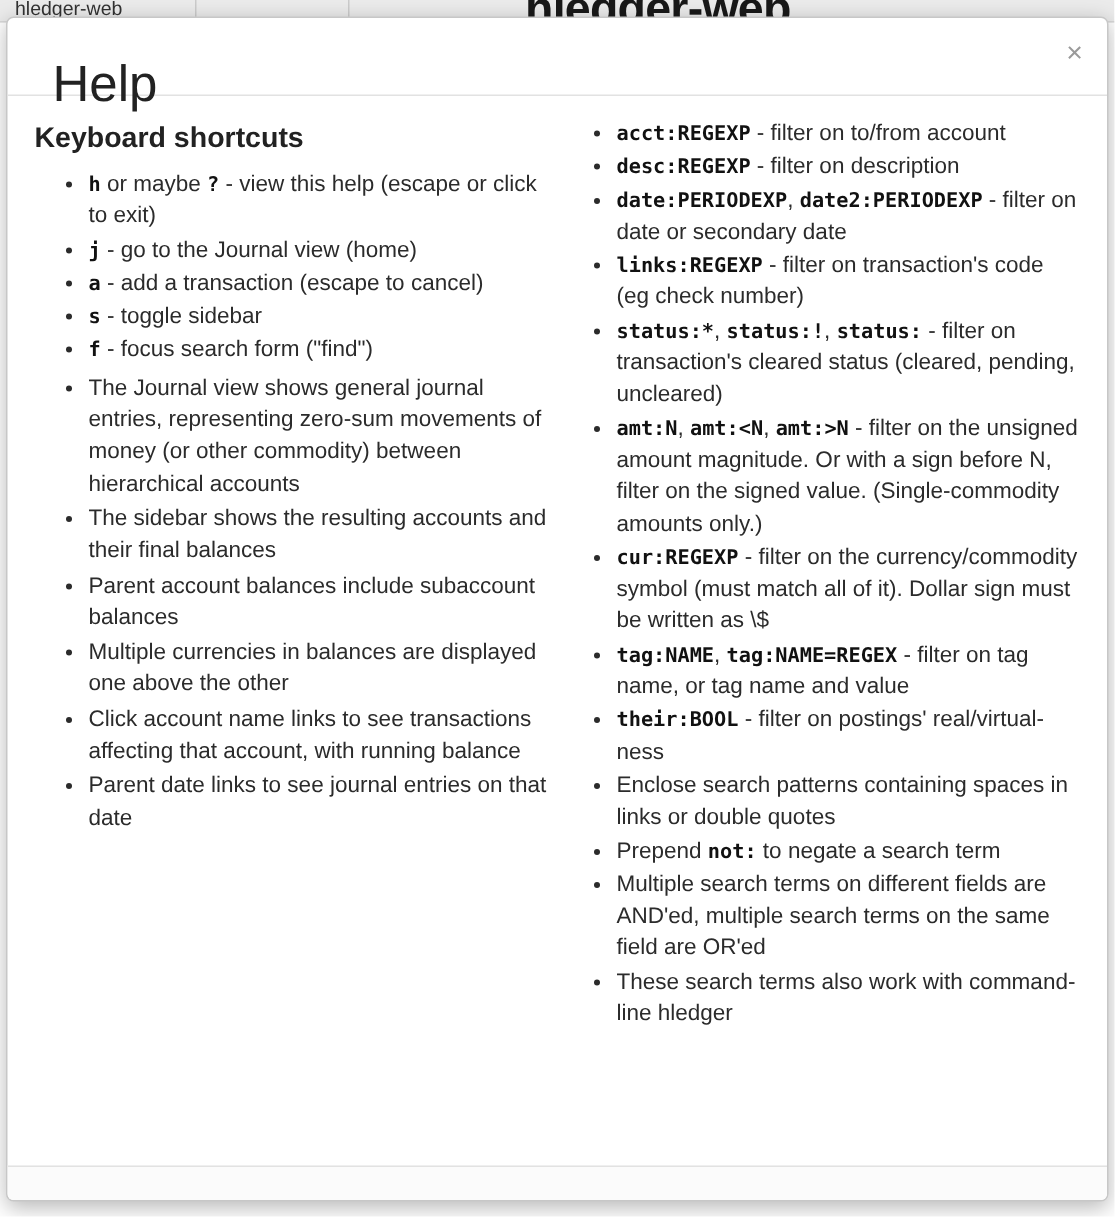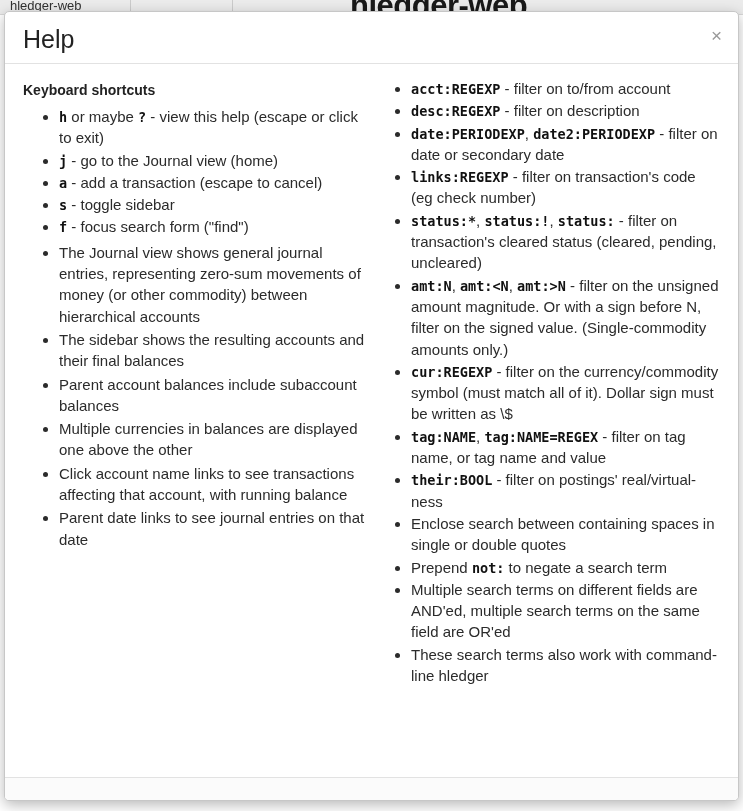--- a/index.html
+++ b/index.html
@@ -73,24 +73,24 @@
   .modal-header {
     position: relative;
     height: 52px;
     border-bottom: 1px solid #e2e2e2;
     box-sizing: border-box;
   }
   .modal-title {
     position: absolute;
     left: 18px;
     top: 13px;
-    font-size: 25px;
+    font-size: 34px;
     color: #222;
     font-weight: normal;
-    margin: 0;
+    margin: 12px;
   }
   .modal-close {
     position: absolute;
     right: 16px;
     top: 14px;
     font-size: 19px;
     color: #9a9a9a;
     cursor: pointer;
     line-height: 1;
     background: none;
@@ -103,21 +103,21 @@
     padding: 14px 18px 0 18px;
     box-sizing: border-box;
   }
   .col {
     box-sizing: border-box;
   }
   .col-left { width: 355px; padding-right: 8px; }
   .col-right { width: 348px; }
 
   h4.section-title {
-    font-size: 14px;
+    font-size: 19px;
     font-weight: bold;
     color: #222;
     margin: 10px 0 8px 0;
   }
   h4.section-title.first { margin-top: 4px; }
 
   ul.helplist {
     margin: 0 0 4px 0;
     padding-left: 36px;
     list-style: disc;
@@ -187,21 +187,21 @@
       <ul class="helplist" id="list-search">
           <li><code>acct:REGEXP</code> - filter on to/from account</li>
           <li><code>desc:REGEXP</code> - filter on description</li>
           <li><code>date:PERIODEXP</code>, <code>date2:PERIODEXP</code> - filter on date or secondary date</li>
           <li><code>links:REGEXP</code> - filter on transaction's code (eg check number)</li>
           <li><code>status:*</code>, <code>status:!</code>, <code>status:</code> - filter on transaction's cleared status (cleared, pending, uncleared)</li>
           <li><code>amt:N</code>, <code>amt:&lt;N</code>, <code>amt:&gt;N</code> - filter on the unsigned amount magnitude. Or with a sign before N, filter on the signed value. (Single-commodity amounts only.)</li>
           <li><code>cur:REGEXP</code> - filter on the currency/commodity symbol (must match all of it). Dollar sign must be written as \$</li>
           <li><code>tag:NAME</code>, <code>tag:NAME=REGEX</code> - filter on tag name, or tag name and value</li>
           <li><code>their:BOOL</code> - filter on postings' real/virtual-ness</li>
-          <li>Enclose search between containing spaces in single or double quotes</li>
+          <li>Enclose search patterns containing spaces in links or double quotes</li>
           <li>Prepend <code>not:</code> to negate a search term</li>
           <li>Multiple search terms on different fields are AND'ed, multiple search terms on the same field are OR'ed</li>
           <li>These search terms also work with command-line hledger</li>
         </ul>
     </div>
   </div>
 
   <div class="modal-footer"></div>
 </div>
 

